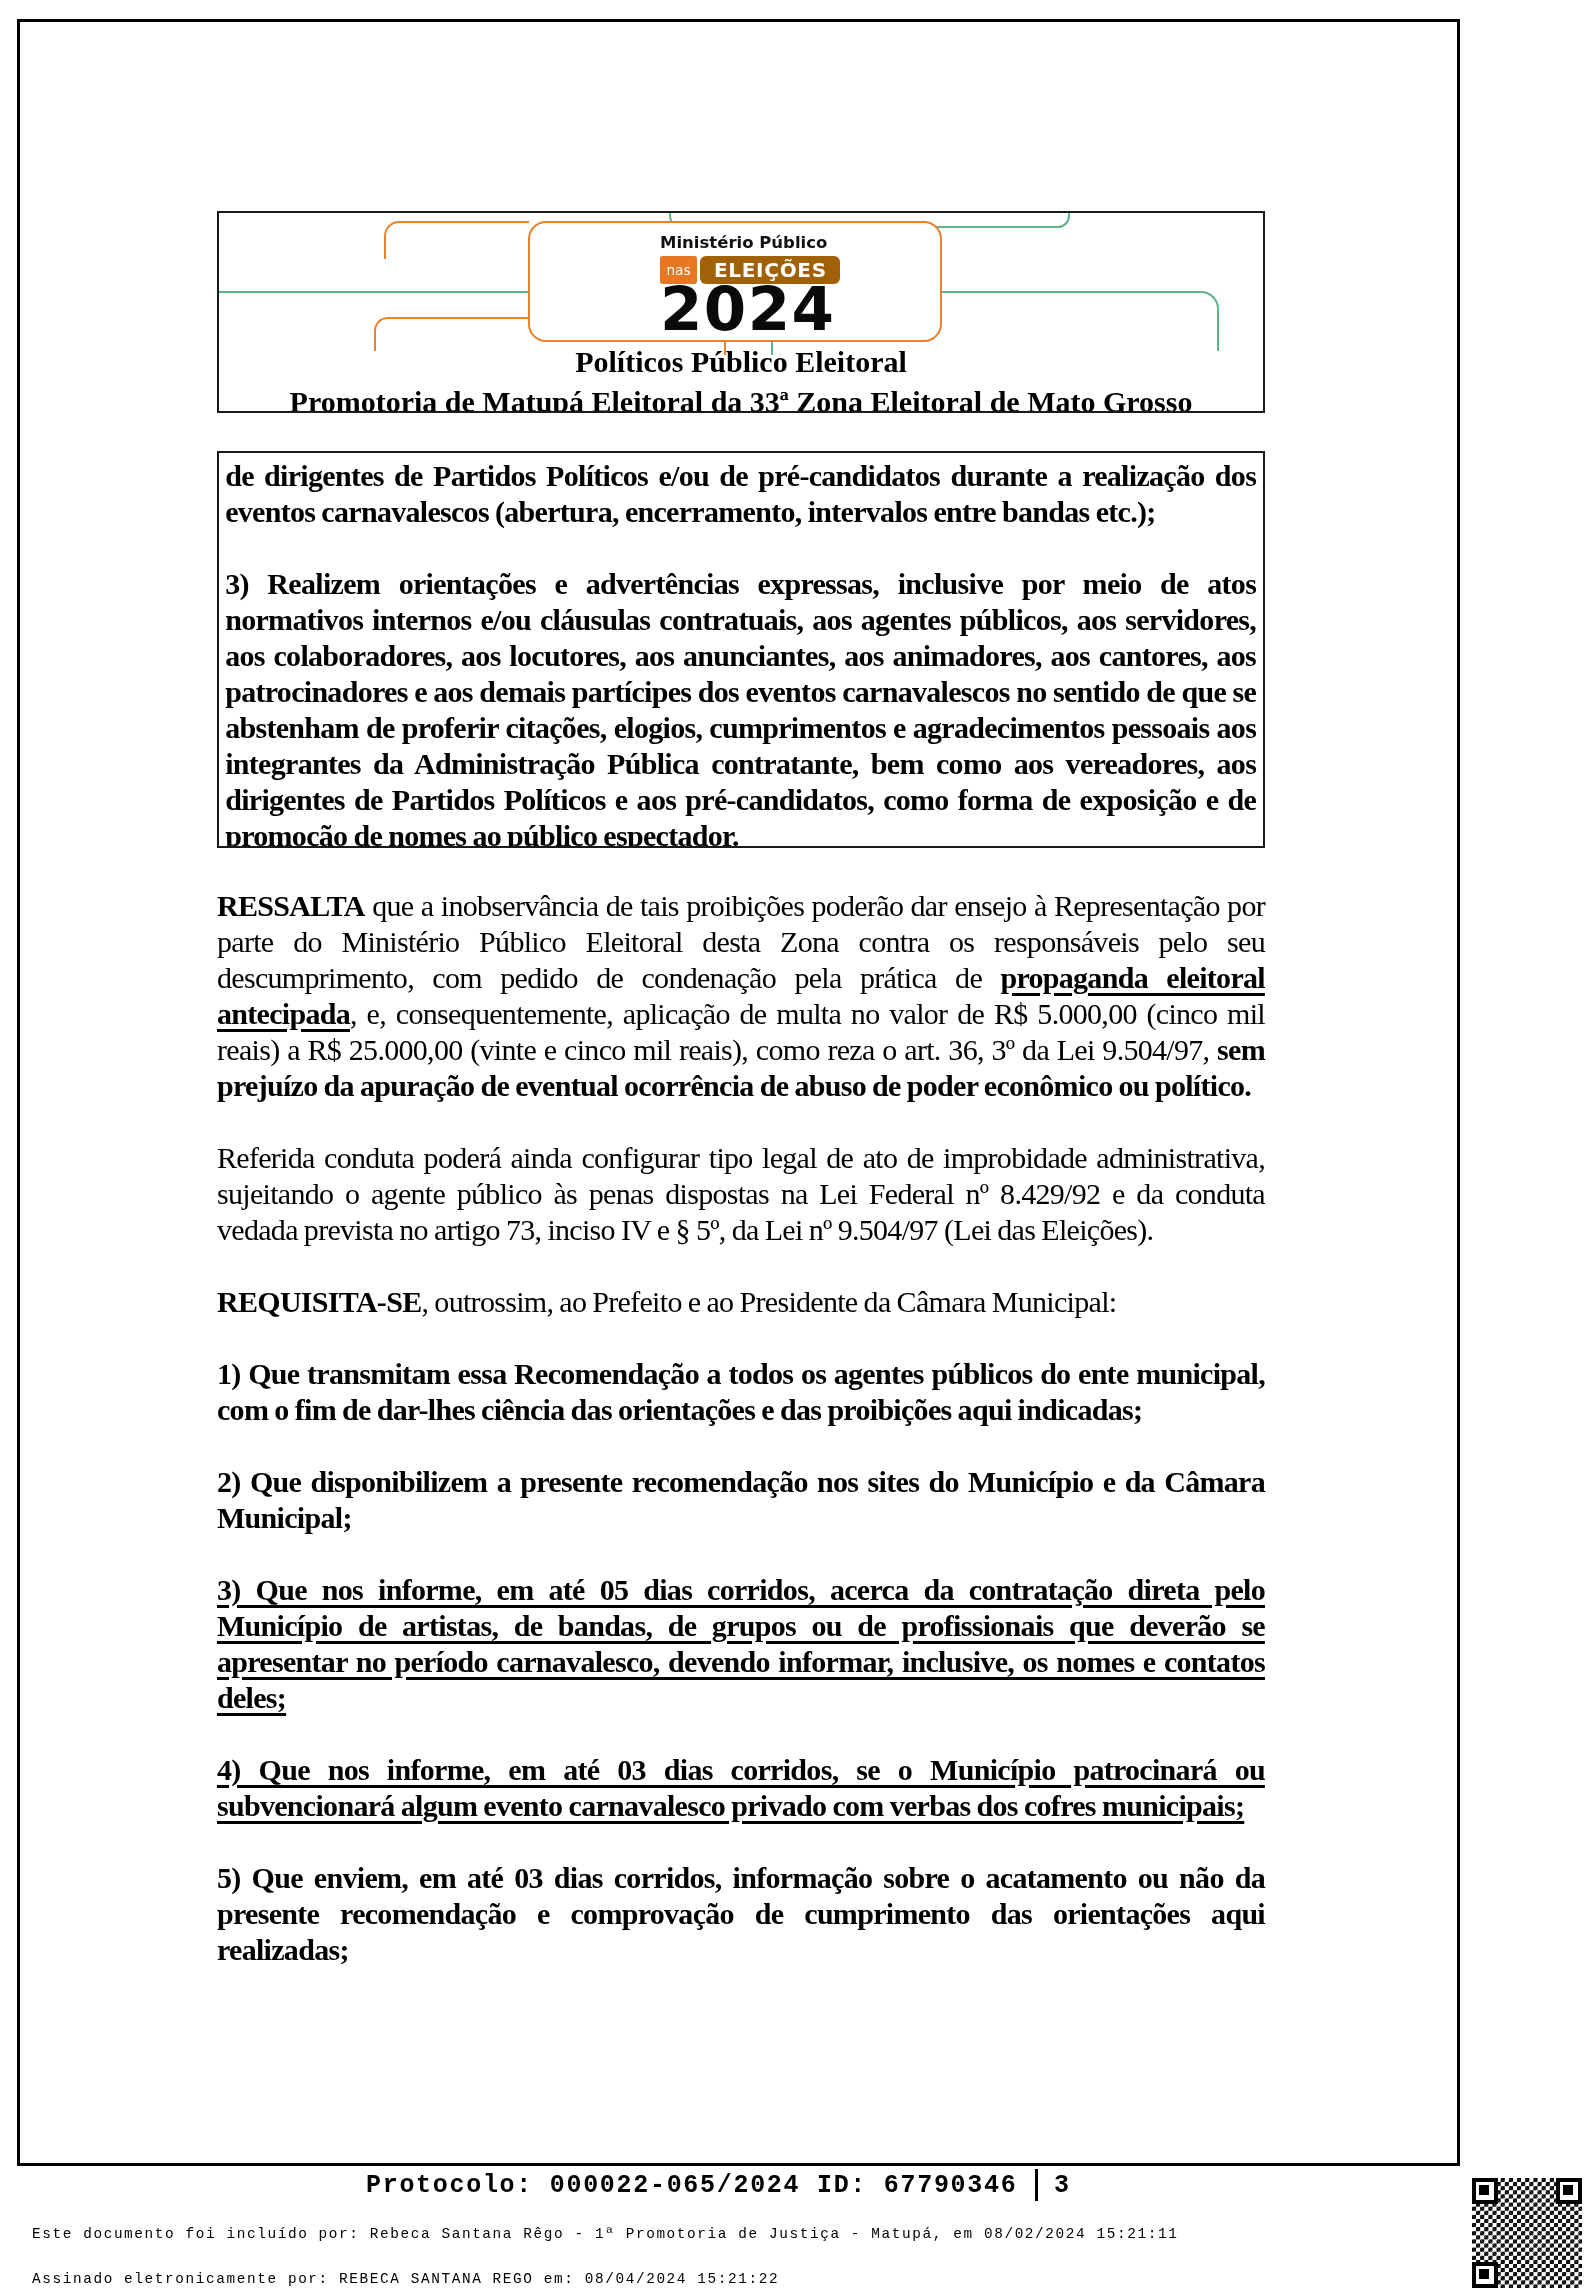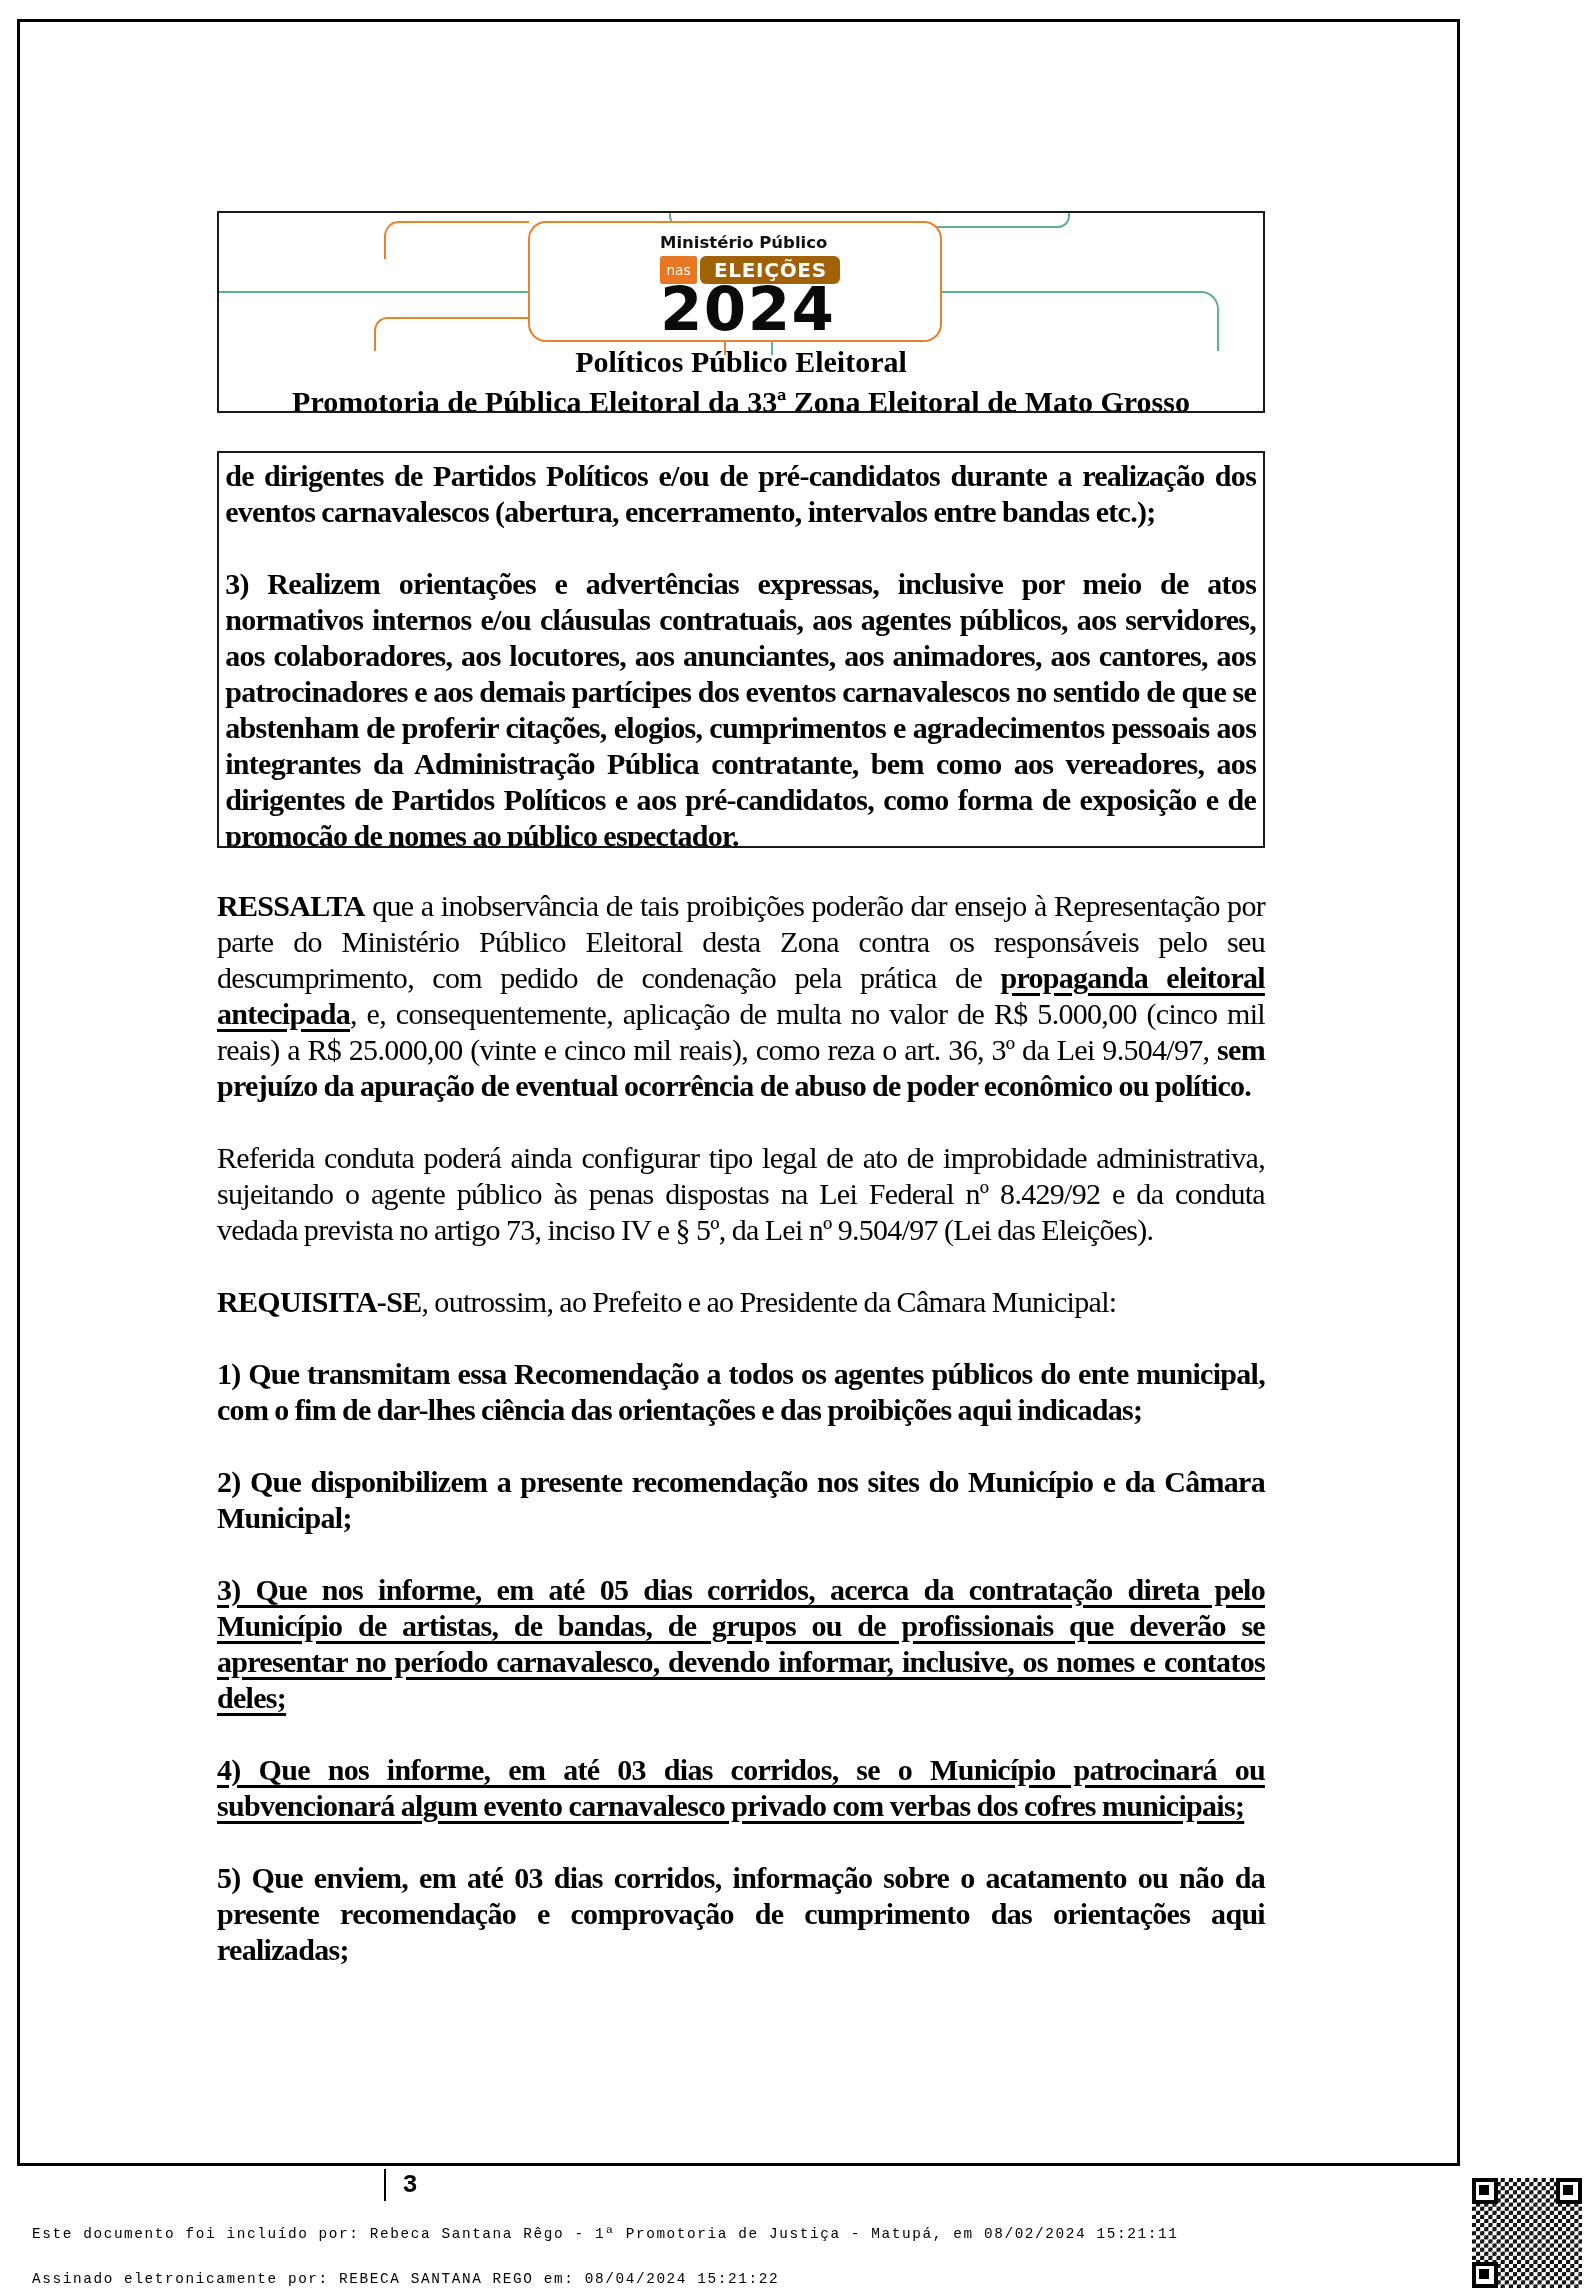--- a/index.html
+++ b/index.html
@@ -150,40 +150,41 @@
         <div class="logo-line1">Ministério Público</div>
         <div class="badge-row">
           <span class="nas">nas</span>
           <span class="eleicoes">ELEIÇÕES</span>
         </div>
         <div class="year">2024</div>
       </div>
     </div>
 
     <div class="title t1">Políticos Público Eleitoral</div>
-    <div class="title t2">Promotoria de Pública Eleitoral da 33ª Zona Eleitoral de Mato Grosso</div>
+    <div class="title t2">Promotoria de Matupá Eleitoral da 33ª Zona Eleitoral de Mato Grosso</div>
   </div>
 
   <div class="content-box">
     <p>de dirigentes de Partidos Políticos e/ou de pré-candidatos durante a realização dos eventos carnavalescos (abertura, encerramento, intervalos entre bandas etc.);</p>
     <p>3) Realizem orientações e advertências expressas, inclusive por meio de atos normativos internos e/ou cláusulas contratuais, aos agentes públicos, aos servidores, aos colaboradores, aos locutores, aos anunciantes, aos animadores, aos cantores, aos patrocinadores e aos demais partícipes dos eventos carnavalescos no sentido de que se abstenham de proferir citações, elogios, cumprimentos e agradecimentos pessoais aos integrantes da Administração Pública contratante, bem como aos vereadores, aos dirigentes de Partidos Políticos e aos pré-candidatos, como forma de exposição e de promoção de nomes ao público espectador.</p>
   </div>
 
   <div class="body-col">
       <p class="para"><span class="b">RESSALTA</span><span> que a inobservância de tais proibições poderão dar ensejo à Representação por parte do Ministério Público Eleitoral desta Zona contra os responsáveis pelo seu descumprimento, com pedido de condenação pela prática de </span><span class="b u">propaganda eleitoral antecipada</span><span>, e, consequentemente, aplicação de multa no valor de R$ 5.000,00 (cinco mil reais) a R$ 25.000,00 (vinte e cinco mil reais), como reza o art. 36, 3º da Lei 9.504/97, </span><span class="b">sem prejuízo da apuração de eventual ocorrência de abuso de poder econômico ou político.</span></p>
       <p class="para"><span>Referida conduta poderá ainda configurar tipo legal de ato de improbidade administrativa, sujeitando o agente público às penas dispostas na Lei Federal nº 8.429/92 e da conduta vedada prevista no artigo 73, inciso IV e § 5º, da Lei nº 9.504/97 (Lei das Eleições).</span></p>
       <p class="para"><span class="b">REQUISITA-SE</span><span>, outrossim, ao Prefeito e ao Presidente da Câmara Municipal:</span></p>
       <p class="para"><span class="b">1) Que transmitam essa Recomendação a todos os agentes públicos do ente municipal, com o fim de dar-lhes ciência das orientações e das proibições aqui indicadas;</span></p>
       <p class="para"><span class="b">2) Que disponibilizem a presente recomendação nos sites do Município e da Câmara Municipal;</span></p>
       <p class="para"><span class="b u">3) Que nos informe, em até 05 dias corridos, acerca da contratação direta pelo Município de artistas, de bandas, de grupos ou de profissionais que deverão se apresentar no período carnavalesco, devendo informar, inclusive, os nomes e contatos deles;</span></p>
       <p class="para"><span class="b u">4) Que nos informe, em até 03 dias corridos, se o Município patrocinará ou subvencionará algum evento carnavalesco privado com verbas dos cofres municipais;</span></p>
       <p class="para"><span class="b">5) Que enviem, em até 03 dias corridos, informação sobre o acatamento ou não da presente recomendação e comprovação de cumprimento das orientações aqui realizadas;</span></p>
     </div>
 
   <div class="footer-protocol">
+    <span>Protocolo: 000022-065/2024 ID: 67790346</span>
     <span class="pdiv"></span>
     <span>3</span>
   </div>
 
   <div class="footer-small">
     <div>Este documento foi incluído por: Rebeca Santana Rêgo - 1ª Promotoria de Justiça - Matupá, em 08/02/2024 15:21:11</div>
     <div>Assinado eletronicamente por: REBECA SANTANA REGO em: 08/04/2024 15:21:22</div>
     
   </div>
 

